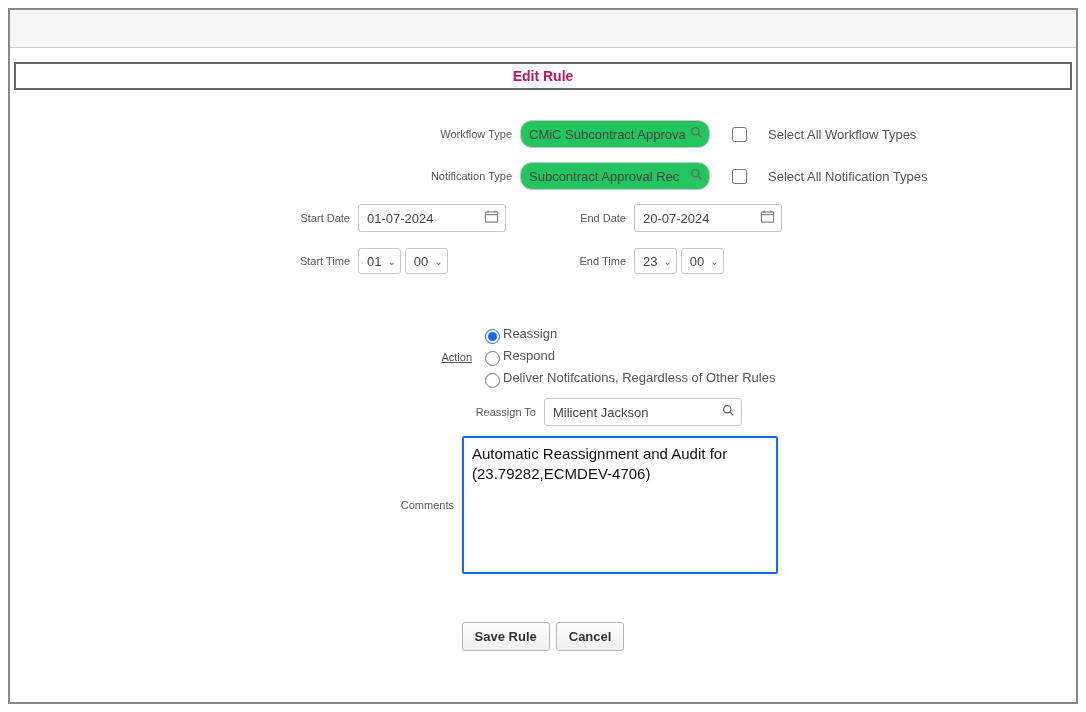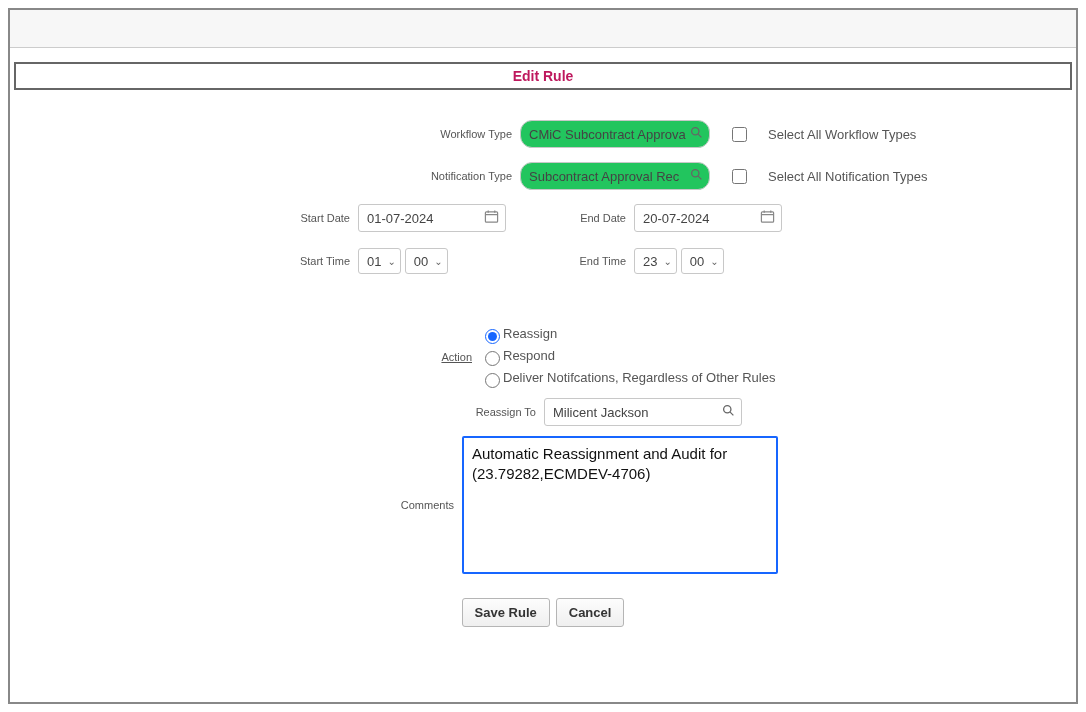--- a/index.html
+++ b/index.html
@@ -155,21 +155,21 @@
     font-size: 15px;
     color: #111;
     resize: none;
     font-family: Arial, Helvetica, sans-serif;
     line-height: 1.3;
   }
   .button-row {
     display: flex;
     justify-content: center;
     gap: 6px;
-    margin-top: 24px;
+    margin-top: 48px;
   }
   .btn {
     border: 1px solid #b5b5b5;
     background: linear-gradient(#fdfdfd, #efefef);
     border-radius: 3px;
     padding: 6px 12px;
     font-weight: bold;
     font-size: 13px;
     color: #333;
     cursor: pointer;

